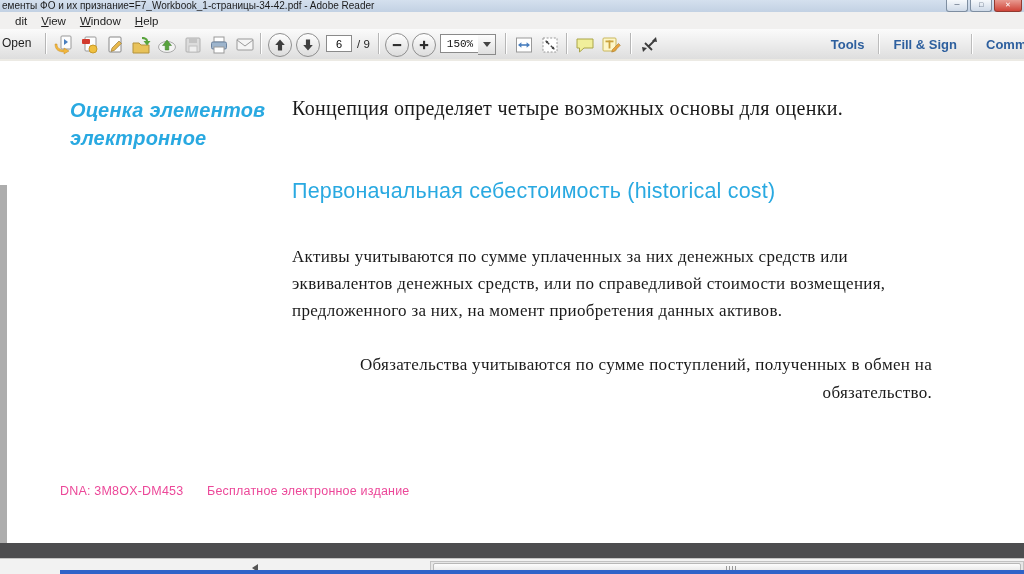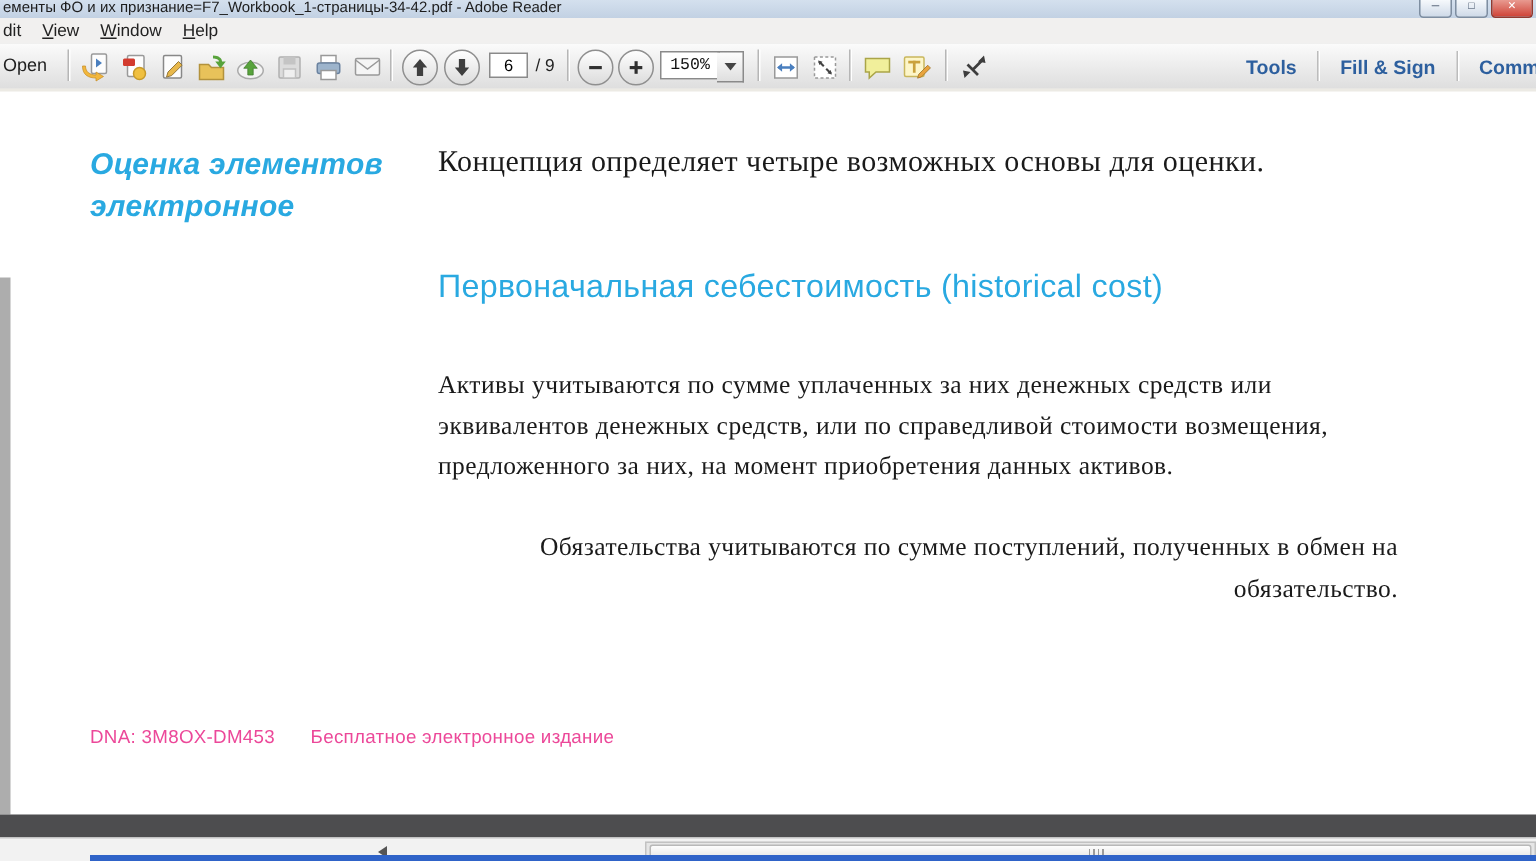--- a/index.html
+++ b/index.html
@@ -12,21 +12,21 @@
   .title-text{position:absolute;left:2px;top:0px;font-size:10px;color:#1c1c1c;white-space:nowrap;text-align:center;}
   .win-controls{position:absolute;right:2px;top:0;height:11px;display:flex;gap:2px;}
   .wc-btn{width:20px;height:11px;border:1px solid #7e8ea1;border-top:none;border-radius:0 0 3px 3px;
     background:linear-gradient(#f6f9fc,#cfdae8);font-size:7px;line-height:9px;text-align:center;color:#33435a;}
   .wc-close{width:26px;background:linear-gradient(#e89a90,#cf4438);color:#fff;border-color:#923a30;}
 
   
   .menubar{position:absolute;left:0;top:12px;width:1024px;height:17px;background:#f1f0ef;
     border-bottom:1px solid #d8d8d8;display:flex;align-items:center;}
   .menu-item{font-size:11.5px;color:#222;padding:1px 7px;}
-  .menu-item:first-child{padding-left:2px;}
+  .menu-item:first-child{padding-left:15px;}
 
   
   .toolbar{position:absolute;left:0;top:29px;width:1024px;height:30px;
     background:linear-gradient(#fbfbfb,#dedede);border-bottom:1px solid #9c9c9c;}
   .tb-sep{position:absolute;top:4px;width:1px;height:21px;background:#b6b6b6;box-shadow:1px 0 0 #fff;}
   .tb-btn{position:absolute;top:3px;width:24px;height:24px;border:1px solid transparent;border-radius:2px;
     display:flex;align-items:center;justify-content:center;}
   .tb-open{position:absolute;left:2px;top:7px;font-size:12px;color:#1e1e1e;}
   .circ{position:absolute;top:4px;width:22px;height:22px;border-radius:50%;border:1px solid #8f8f8f;
     background:linear-gradient(#fefefe,#dcdcdc);display:flex;align-items:center;justify-content:center;}
@@ -41,21 +41,21 @@
   .tb-right{position:absolute;right:0;top:0;height:30px;display:flex;align-items:center;}
   .tb-link{font-size:13px;font-weight:bold;color:#2d5f9e;padding:0 14px;white-space:nowrap;}
   .tb-right .tb-sep2{width:1px;height:20px;background:#bcbcbc;box-shadow:1px 0 0 #fff;}
 
   
   .docpane{position:absolute;left:0;top:59px;width:1024px;height:499px;background:#fff;}
   .pane-topline{position:absolute;left:0;top:0;width:1024px;height:2px;background:#eceae4;}
   .pane-left{position:absolute;left:0;top:126px;width:7px;height:358px;background:#adadad;}
   .page-bottom-bar{position:absolute;left:0;top:484px;width:1024px;height:15px;background:#4d4d4f;}
 
-  .side-heading{position:absolute;left:60px;top:37px;font-size:20px;line-height:28px;
+  .side-heading{position:absolute;left:70px;top:37px;font-size:20px;line-height:28px;
     font-style:italic;font-weight:bold;color:#29a9e1;letter-spacing:0.2px;}
   .intro{position:absolute;left:292px;top:38px;font-family:"Liberation Serif",serif;
     font-size:20px;color:#1a1a1a;letter-spacing:0.3px;}
   .sec-heading{position:absolute;left:292px;top:120px;font-size:21.5px;color:#29a9e1;letter-spacing:0.2px;}
   .para1{position:absolute;left:292px;top:184px;width:655px;font-family:"Liberation Serif",serif;
     font-size:17px;line-height:27px;color:#1a1a1a;letter-spacing:0.3px;}
   .para2{position:absolute;left:292px;top:292px;width:640px;font-family:"Liberation Serif",serif;
     font-size:17px;line-height:28px;color:#1a1a1a;letter-spacing:0.3px;text-indent:26px;text-align:right;}
   .doc-footer{position:absolute;left:60px;top:425px;font-size:12.5px;color:#ec4899;letter-spacing:0.2px;}
   .doc-footer span{margin-right:20px;}

